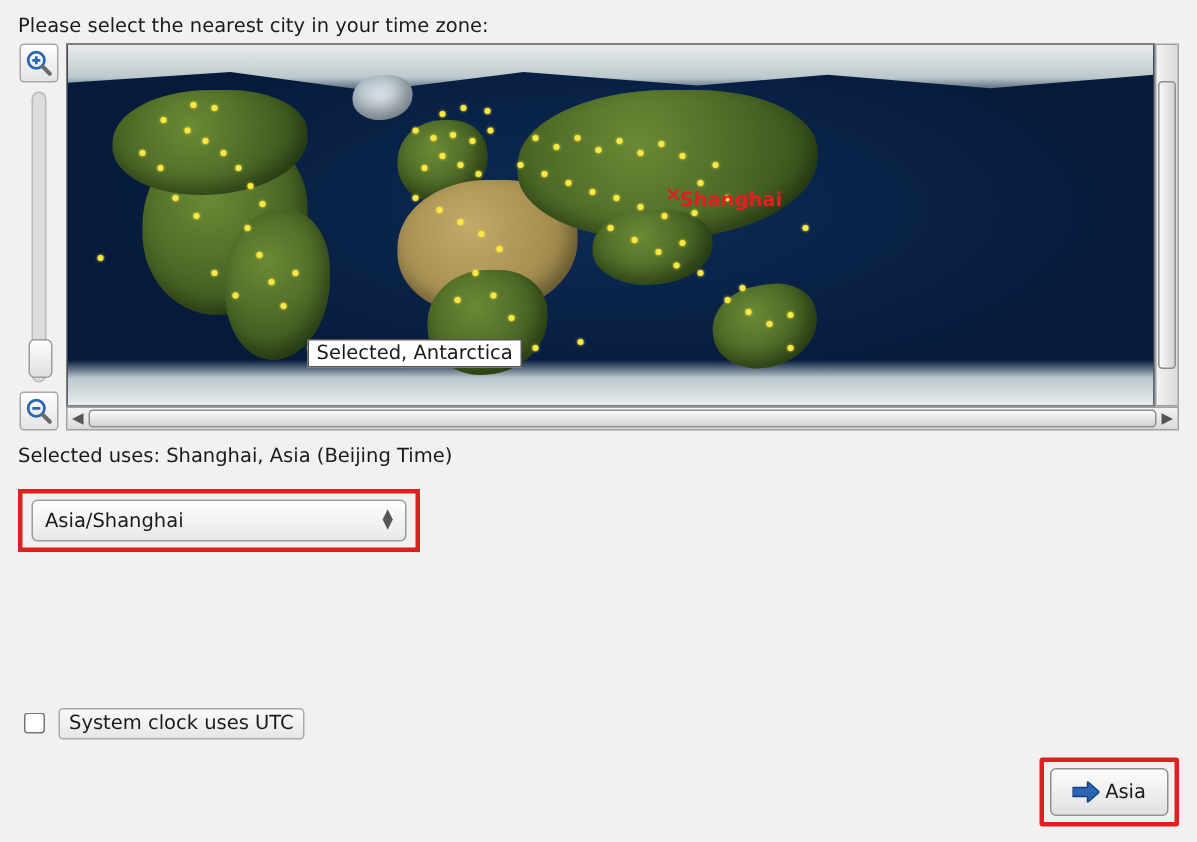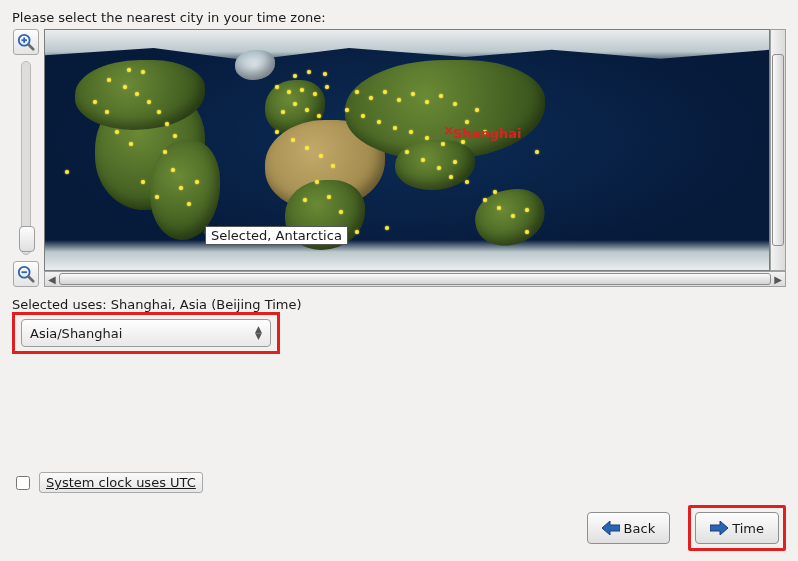--- a/index.html
+++ b/index.html
@@ -126,21 +126,21 @@
     border:1px solid #555;
     padding:1px 5px;
     font-size:13px;
   }
 
   .selected-line { margin-top:10px; }
   .highlight-box {
     border:3px solid #e02020;
     padding:4px 6px;
     display:inline-block;
-    margin-top:0;
+    margin-top:14px;
   }
   .combo {
     width: 250px;
     height: 28px;
     border:1px solid #9c9c9c;
     border-radius:4px;
     background: linear-gradient(#fefefe,#e8e8e8);
     display:flex;
     align-items:center;
     padding:0 8px;
@@ -153,23 +153,21 @@
     color:#555;
     display:flex;
     flex-direction:column;
   }
 
   .utc-row {
     position:absolute;
     left:12px;
     top:472px;
     display:flex;
-    align-items:center;
     gap:6px;
-    text-decoration:underline;
   }
   .utc-check {
     width:14px;height:14px;
   }
   .utc-label-btn {
     border:1px solid #a9a9a9;
     border-radius:3px;
     background:linear-gradient(#fafafa,#e6e6e6);
     padding:2px 6px;
     font-size:13px;
@@ -356,30 +354,24 @@
     </span>
   </div>
 </div>
 
 <div class="utc-row">
   <input type="checkbox" class="utc-check" style="">
   <span class="utc-label-btn">System clock uses UTC</span>
 </div>
 
 <div class="footer">
-  <div class="btn">
-    <svg width="18" height="14" viewBox="0 0 18 14">
-      <polygon points="8,0 0,7 8,14 8,10 18,10 18,4 8,4" fill="#2a64b4" stroke="#1a3f77"></polygon>
-    </svg>
-    <span>Back</span>
-  </div>
   <div class="highlight-next">
     <div class="btn">
       <svg width="18" height="14" viewBox="0 0 18 14">
         <polygon points="10,0 18,7 10,14 10,10 0,10 0,4 10,4" fill="#2a64b4" stroke="#1a3f77"></polygon>
       </svg>
-      <span>Time</span>
+      <span>Asia</span>
     </div>
   </div>
 </div>
 
 
 
 
 </body></html>

